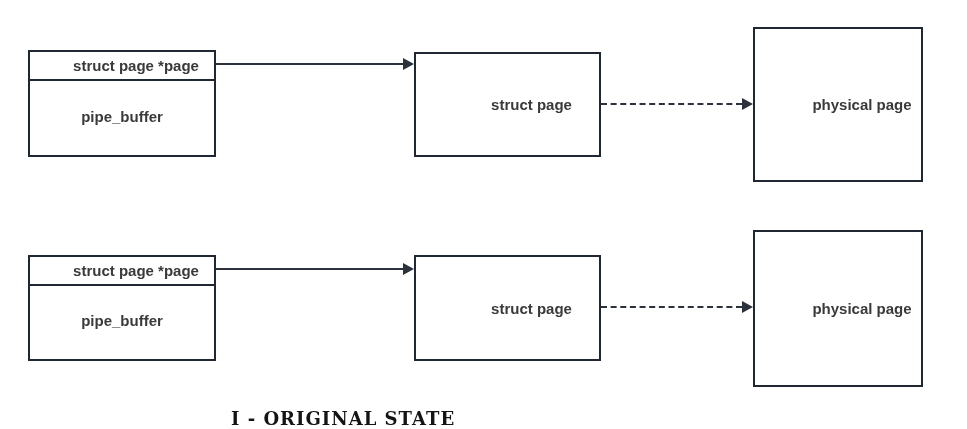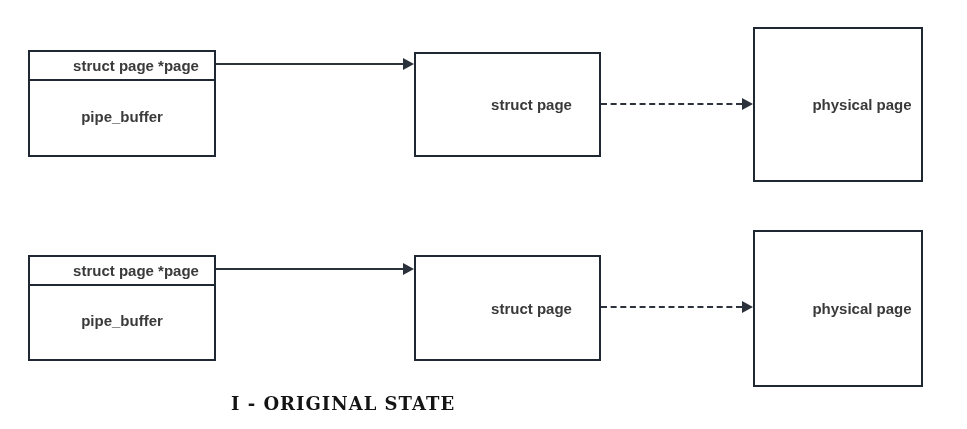--- a/index.html
+++ b/index.html
@@ -83,21 +83,21 @@
   .d1-head { left: 742px; top: 98px; }
   
   .a2-line { left: 216px; top: 268px; width: 187px; }
   .a2-head { left: 403px; top: 263px; }
   .d2-line { left: 601px; top: 306px; width: 141px; }
   .d2-head { left: 742px; top: 301px; }
 
   .caption {
     position: absolute;
     left: 231px;
-    top: 393px;
+    top: 408px;
     font-family: "DejaVu Serif", serif;
     font-weight: bold;
     font-size: 18px;
     letter-spacing: 1px;
     color: #141414;
     white-space: nowrap;
   }
 </style>
 </head>
 <body>

